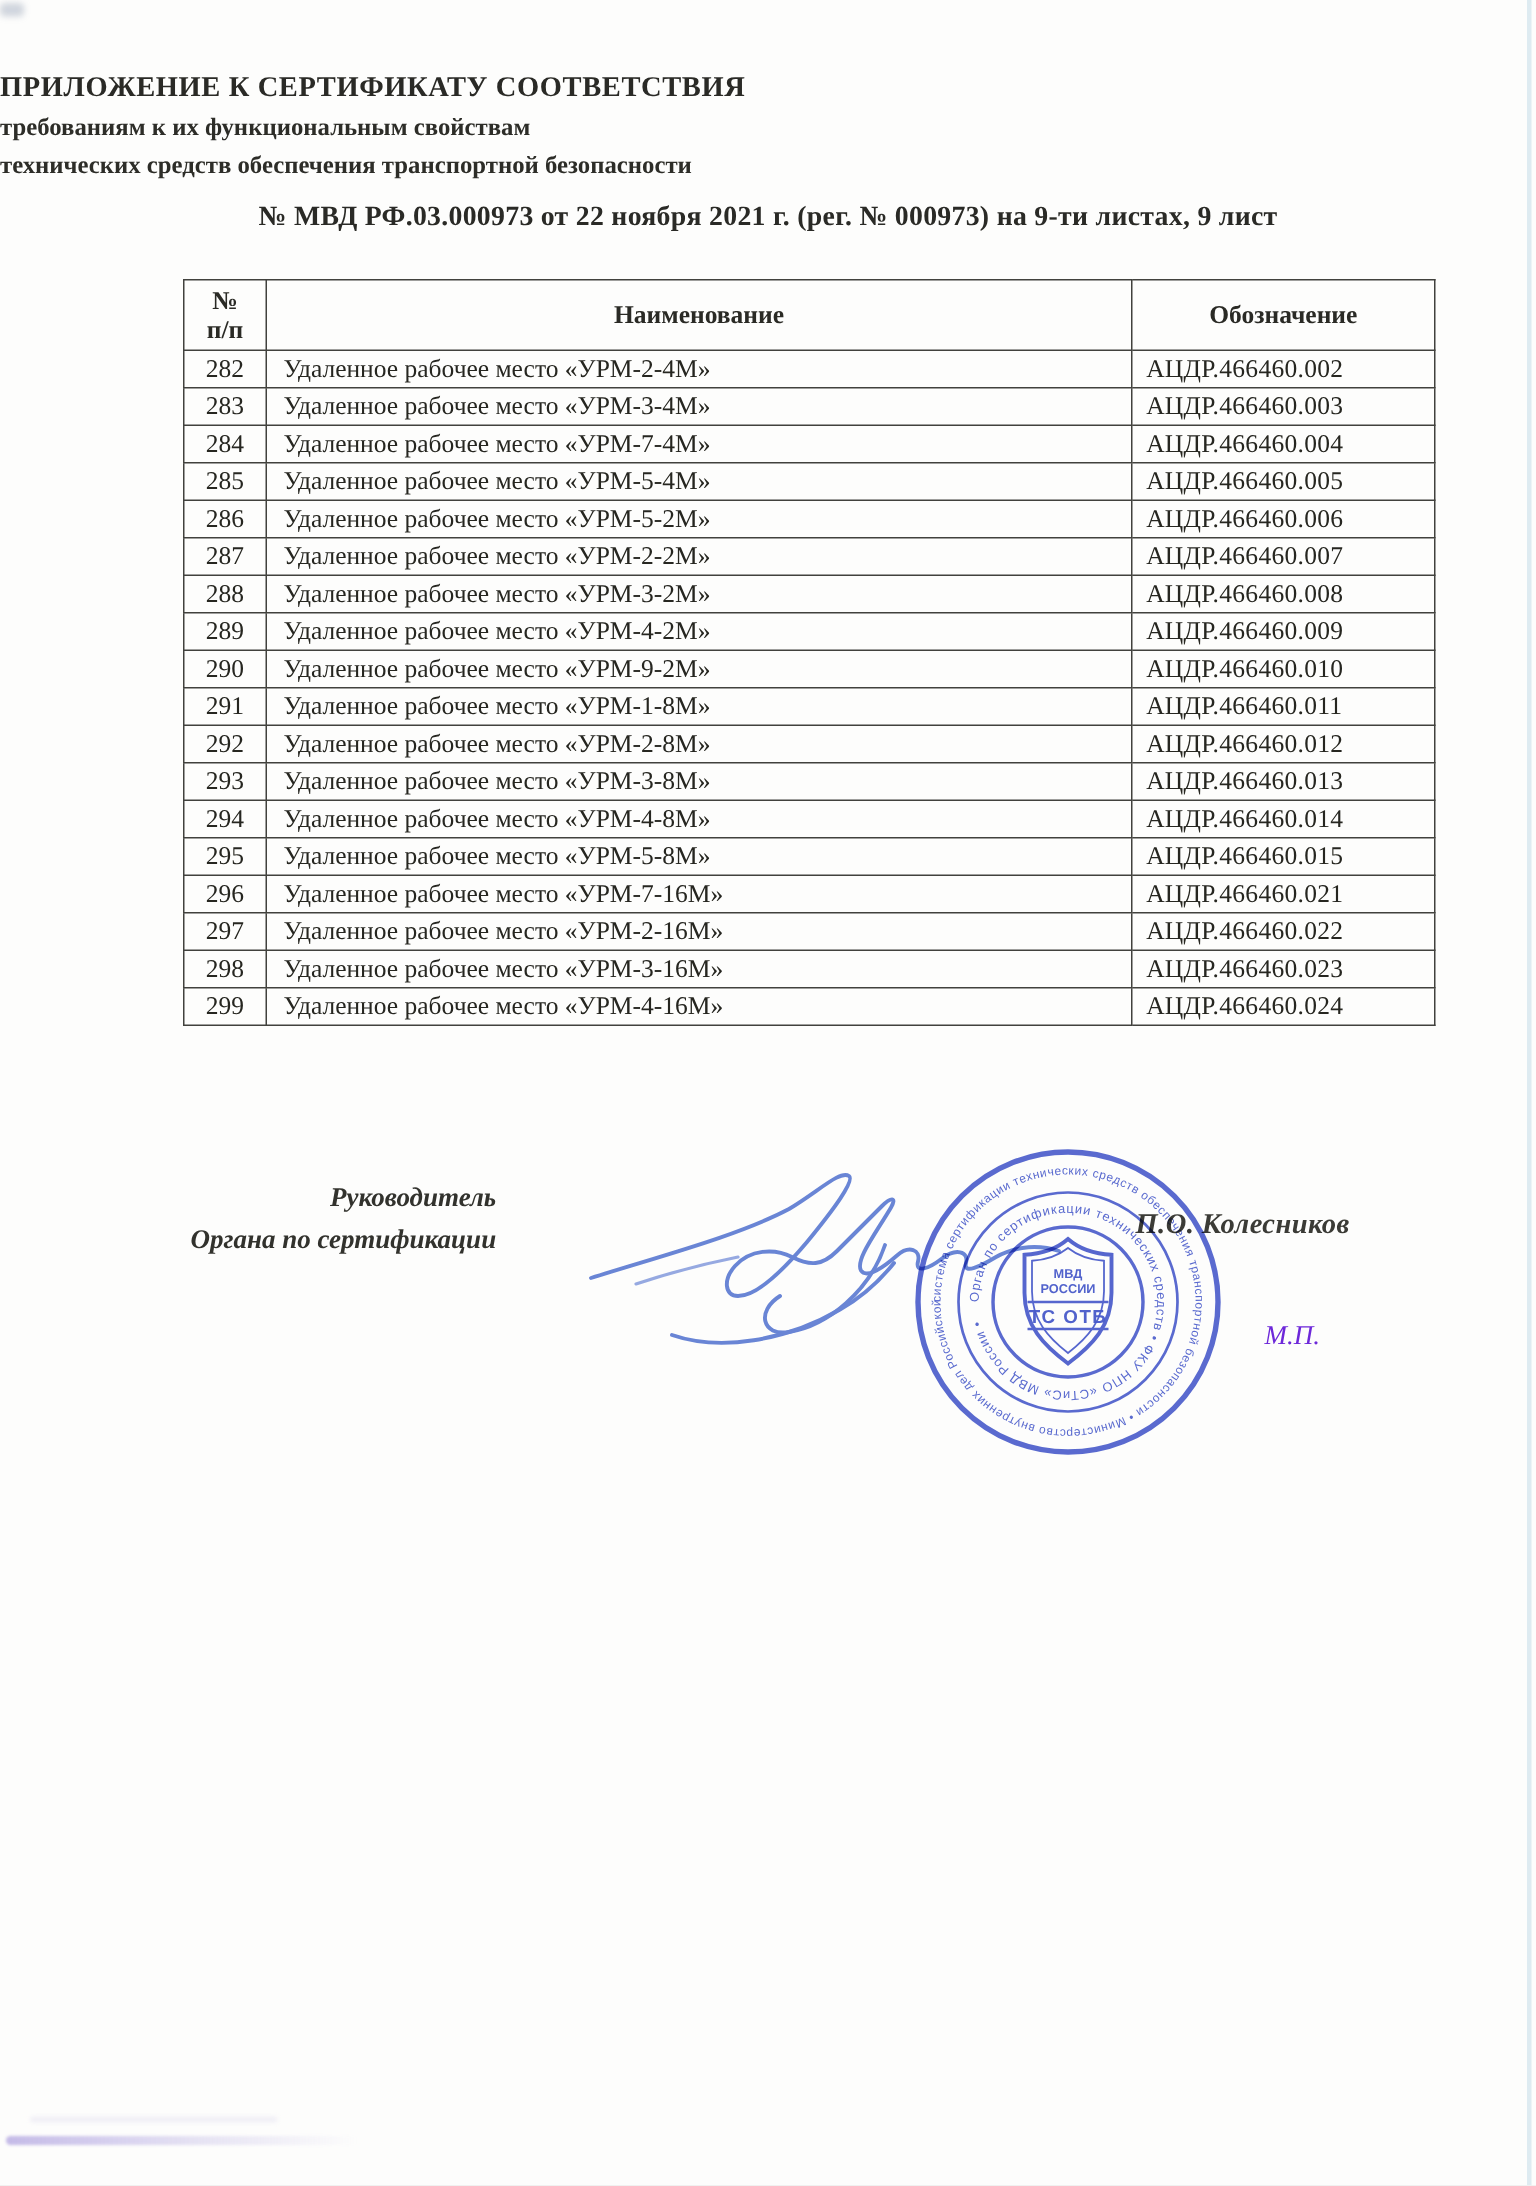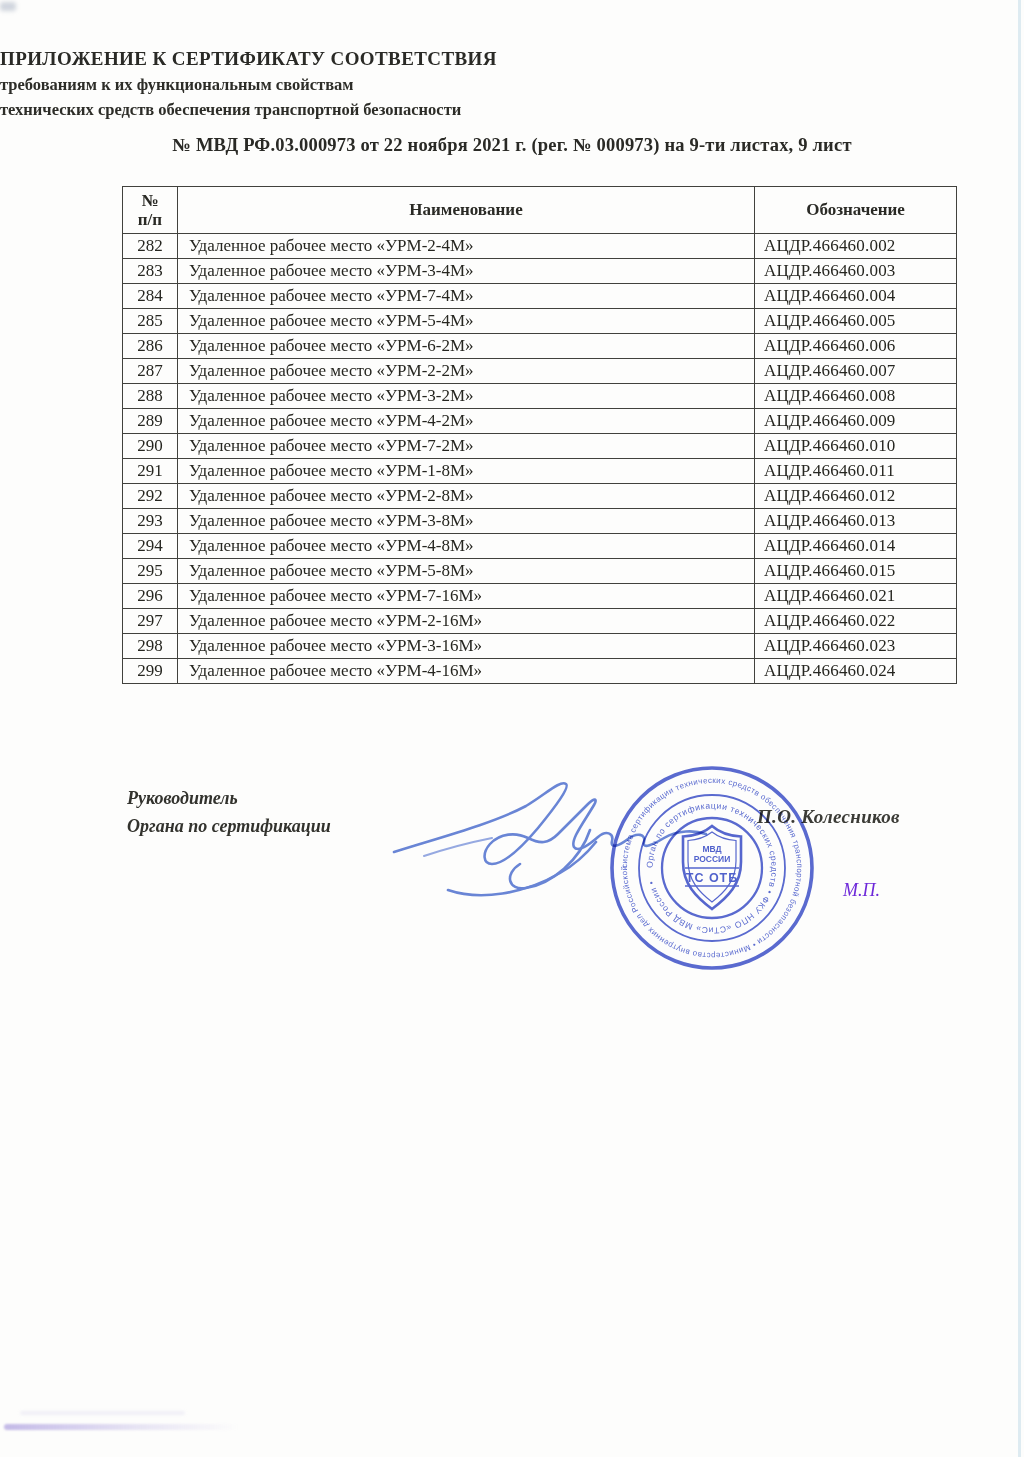--- a/index.html
+++ b/index.html
@@ -42,21 +42,21 @@
   th.col-name { width: 578px; }
   th.col-desig { width: 202px; }
   table.items td { height: 25px; padding: 0 4px; vertical-align: middle; }
   table.items td:nth-child(1) { text-align: center; }
   table.items td:nth-child(2) { text-align: left; padding-left: 11px; }
   table.items td:nth-child(3) { text-align: left; padding-left: 9px; letter-spacing: 0.2px; }
   
   .sig-role {
     position: absolute; left: 127px; top: 784px;
     font-size: 18px; font-weight: bold; font-style: italic;
-    line-height: 28px; color: #32322d;
+    line-height: 28px; color: #32322d; text-align: right;
   }
   .sig-name {
     position: absolute; left: 757px; top: 806px;
     font-size: 19px; font-weight: bold; font-style: italic; color: #3b3b36;
     letter-spacing: 0.3px; white-space: nowrap;
   }
   .seal-mark {
     position: absolute; left: 843px; top: 880px;
     font-size: 18px; font-style: italic; color: #6d28d9;
   }
@@ -125,41 +125,41 @@
           <td>Удаленное рабочее место «УРМ-7-4М»</td>
           <td>АЦДР.466460.004</td>
         </tr>
         <tr>
           <td>285</td>
           <td>Удаленное рабочее место «УРМ-5-4М»</td>
           <td>АЦДР.466460.005</td>
         </tr>
         <tr>
           <td>286</td>
-          <td>Удаленное рабочее место «УРМ-6-2М»</td>
+          <td>Удаленное рабочее место «УРМ-5-2М»</td>
           <td>АЦДР.466460.006</td>
         </tr>
         <tr>
           <td>287</td>
           <td>Удаленное рабочее место «УРМ-2-2М»</td>
           <td>АЦДР.466460.007</td>
         </tr>
         <tr>
           <td>288</td>
           <td>Удаленное рабочее место «УРМ-3-2М»</td>
           <td>АЦДР.466460.008</td>
         </tr>
         <tr>
           <td>289</td>
           <td>Удаленное рабочее место «УРМ-4-2М»</td>
           <td>АЦДР.466460.009</td>
         </tr>
         <tr>
           <td>290</td>
-          <td>Удаленное рабочее место «УРМ-7-2М»</td>
+          <td>Удаленное рабочее место «УРМ-9-2М»</td>
           <td>АЦДР.466460.010</td>
         </tr>
         <tr>
           <td>291</td>
           <td>Удаленное рабочее место «УРМ-1-8М»</td>
           <td>АЦДР.466460.011</td>
         </tr>
         <tr>
           <td>292</td>
           <td>Удаленное рабочее место «УРМ-2-8М»</td>

